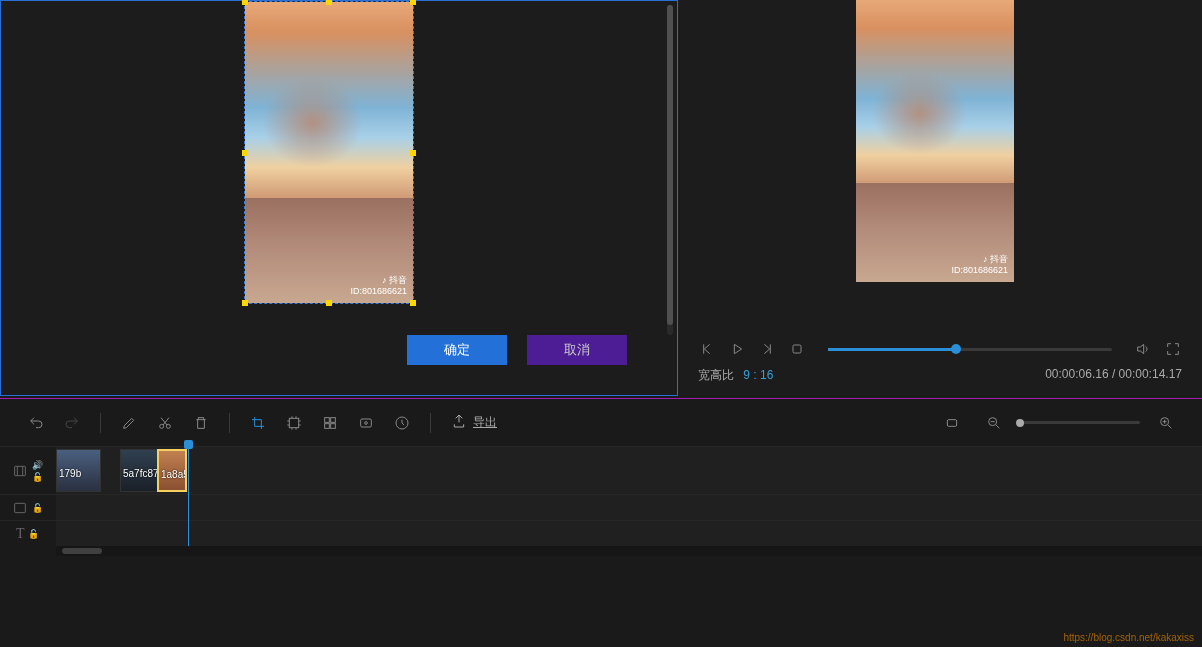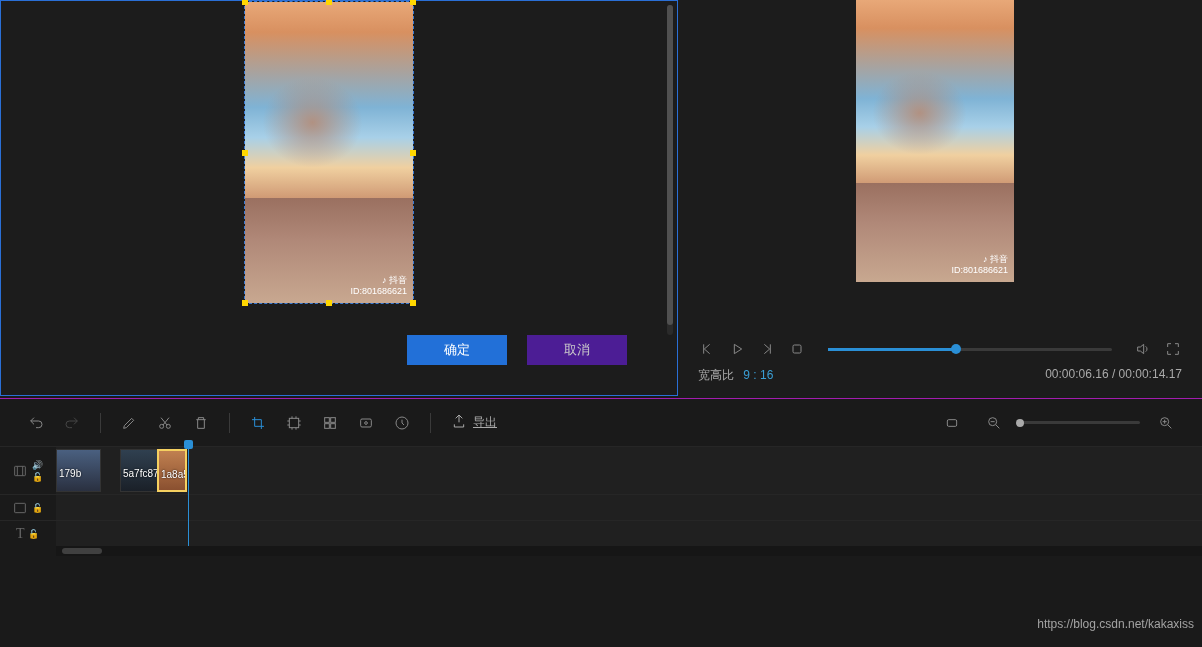--- a/index.html
+++ b/index.html
@@ -365,24 +365,24 @@
   left: 6px;
   width: 40px;
   top: 2px;
   bottom: 2px;
   background: #404040;
   border-radius: 3px;
 }
 
 .credit {
   position: absolute;
-  bottom: 16px;
+  bottom: 4px;
   right: 8px;
-  color: #a3a3a3;
-  font-size: 12px;
+  color: #a16207;
+  font-size: 10px;
 }
 svg { width: 16px; height: 16px; stroke: currentColor; fill: none; stroke-width: 1.5; }
 </style>
 </head>
 <body>
 
 <div class="top-area">
 
   <div class="crop-panel">
     <div class="crop-preview-area">

